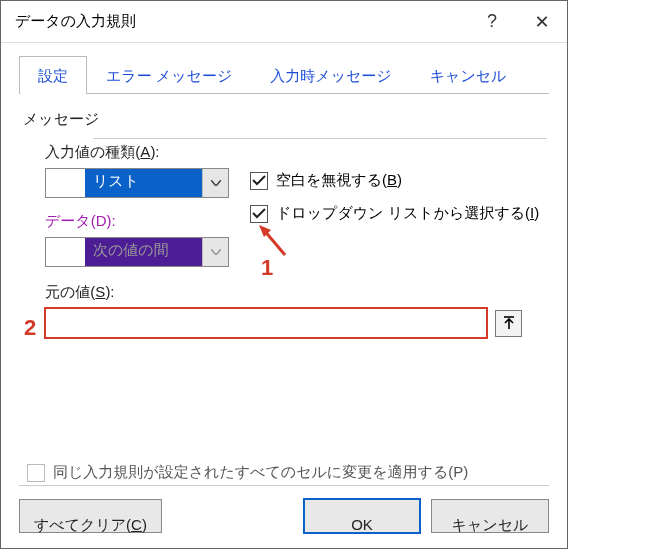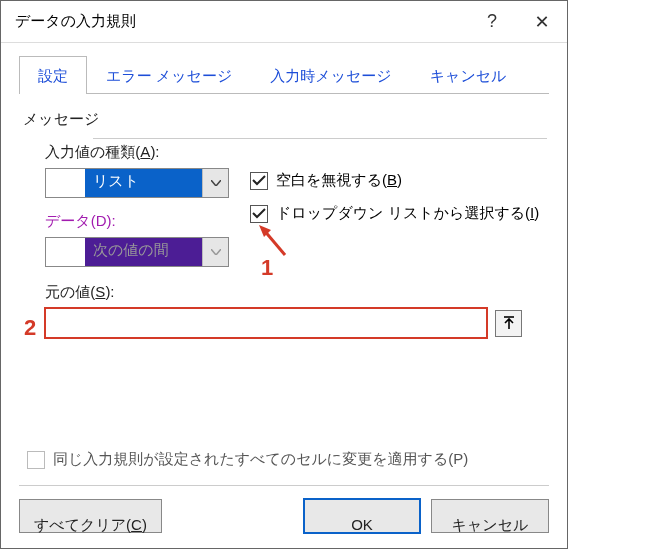--- a/index.html
+++ b/index.html
@@ -39,21 +39,21 @@
     .cb { width: 18px; height: 18px; border: 1px solid #555; margin-right: 8px; display: flex; align-items: center; justify-content: center; background: #fff; }
     .cb.disabled { border-color: #bbb; }
     .cb svg { width: 14px; height: 11px; }
 
     .source-row { padding-top: 10px; display: flex; align-items: flex-end; position: relative; }
     .source-box { position: relative; }
     .source-input { width: 442px; height: 30px; border: 1px solid #888; background: #fff; font-size: 15px; padding: 0 6px; }
     .source-outline { position: absolute; left: -1px; top: -1px; width: 444px; height: 32px; border: 2px solid #d43a28; pointer-events: none; }
     .range-btn { width: 27px; height: 27px; border: 1px solid #777; margin-left: 8px; display: flex; align-items: center; justify-content: center; background: #f3f3f3; }
 
-    .apply-row { position: absolute; left: 26px; bottom: 79px; display: flex; align-items: center; font-size: 15px; }
+    .apply-row { position: absolute; left: 26px; bottom: 66px; display: flex; align-items: center; font-size: 15px; }
 
     .hr-bottom { position: absolute; left: 18px; right: 18px; bottom: 62px; border-top: 1px solid #ccc; }
 
     .button-row { position: absolute; left: 18px; right: 18px; bottom: 14px; display: flex; align-items: center; }
     .spacer { flex: 1; }
     .btn { height: 33px; min-width: 118px; padding: 16px 14px; border: 1px solid #888; background: #e8e8e8; font-size: 15px; color: #222; }
     .btn.default { border: 2px solid #0a62c9; }
 
     .anno { position: absolute; font-weight: bold; font-size: 22px; color: #d43a28; pointer-events: none; }
     .anno.n1 { left: 260px; top: 254px; }

